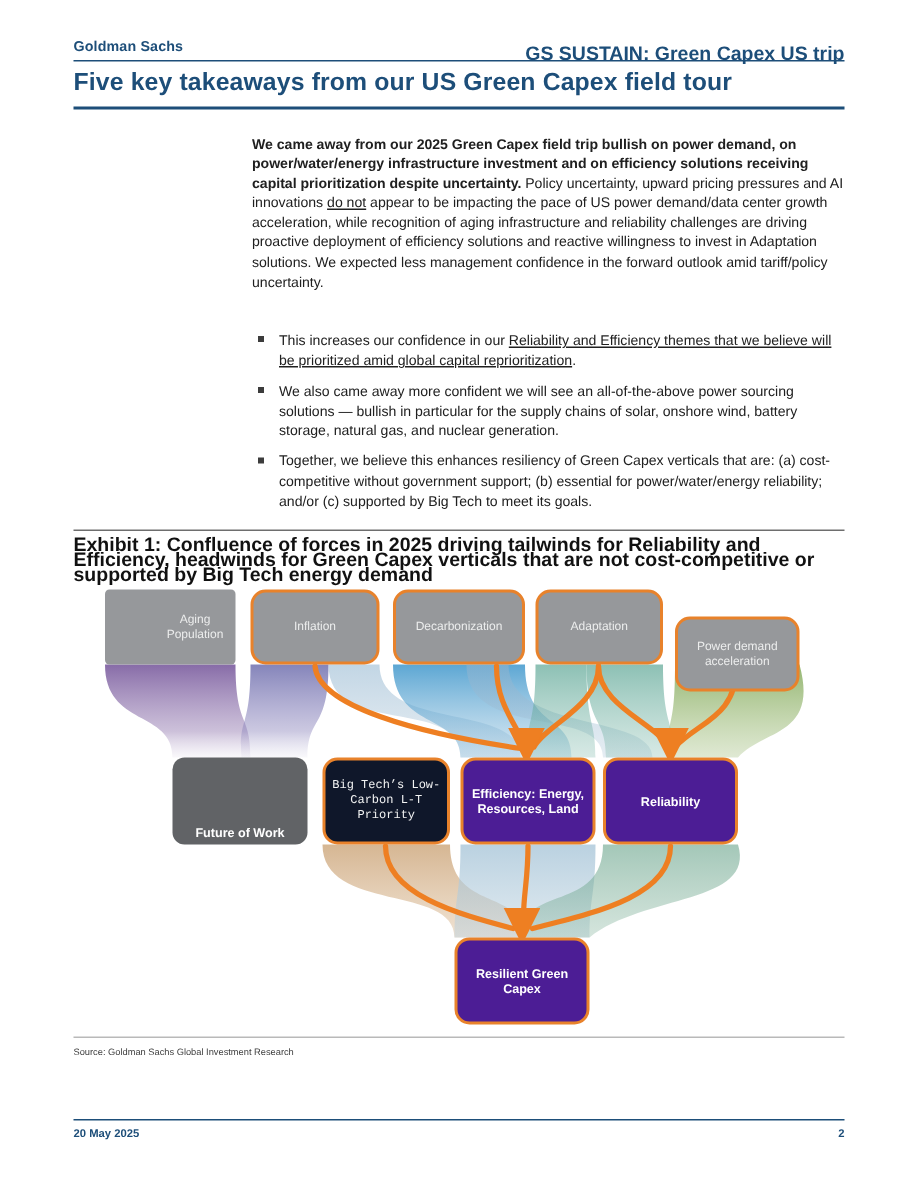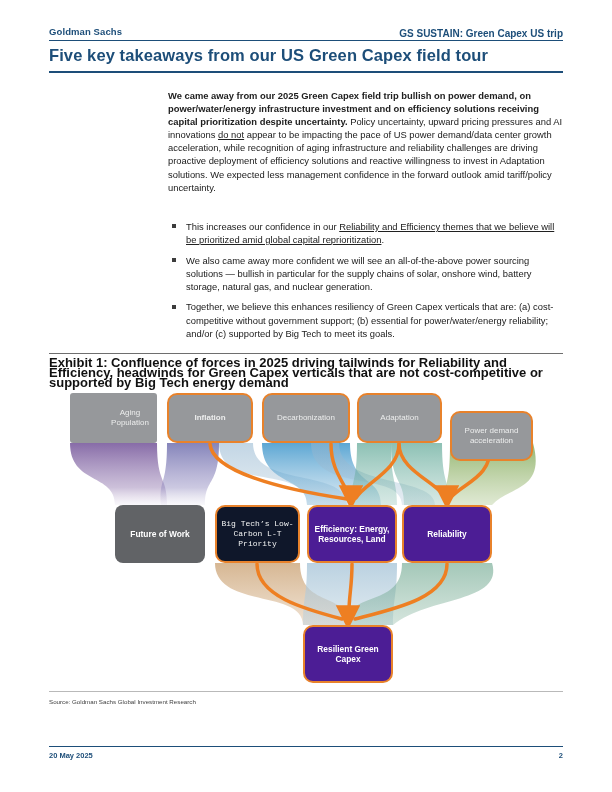--- a/index.html
+++ b/index.html
@@ -4,21 +4,21 @@
 <style>
   * { margin:0; padding:0; box-sizing:border-box; }
   html,body { background:#e8e8e8; }
   .page {
     position:relative; width:612px; height:792px; background:#ffffff;
     margin:0 auto; font-family:"Liberation Sans", sans-serif; color:#1f1f1f;
     overflow:hidden;
   }
   
   .brand { position:absolute; left:49px; top:26px; font-size:9.5px; font-weight:bold; color:#1d4e79; letter-spacing:.1px; }
-  .report-tag { position:absolute; right:49px; top:28px; font-size:10px; font-weight:bold; color:#1d4e79;margin-left:39px; }
+  .report-tag { position:absolute; right:49px; top:28px; font-size:13px; font-weight:bold; color:#1d4e79;margin-left:39px; }
   .rule-header { position:absolute; left:49px; top:40px; width:514px; height:1px; background:#1d4e79; }
   .page-title { position:absolute; left:49px; top:46px; width:514px; font-size:16.5px; font-weight:bold; color:#1d4e79; letter-spacing:.1px; }
   .rule-title { position:absolute; left:49px; top:71px; width:514px; height:2px; background:#1d4e79; }
   
   .summary { position:absolute; left:168px; top:89px; width:397px; font-size:9.4px; line-height:13.1px; color:#202020; }
   .summary b { font-weight:bold; }
   .u { text-decoration:underline; }
   .bullets { position:absolute; left:172px; top:220px; width:393px; }
   .bullet { position:relative; padding-left:14px; font-size:9.4px; line-height:13.1px; margin-bottom:7.5px; color:#202020; }
   .bullet .sq { position:absolute; left:0; top:4.2px; width:4px; height:4px; background:#3c3c3c; }
@@ -35,21 +35,21 @@
   
   .diagram { position:absolute; left:49px; top:391px; width:514px; height:300px; }
   .diagram svg { position:absolute; left:0; top:0; }
   .node {
     position:absolute; display:flex; align-items:center; justify-content:center;
     text-align:center; color:#eceded; font-size:8px; line-height:10px; padding:3px;
   }
   .n-top { background:#96989b; border:2.5px solid #e8822b; border-radius:10px; }
   .n-plain { background:#96989b; border:none; border-radius:3px;padding-left:36px; }
   .n-dark { background:#4c1d95; border:2.5px solid #e8822b; border-radius:10px; color:#fff; font-weight:bold; font-size:8.4px; }
-  .n-fow { background:#616366; border:none; border-radius:8px; color:#fff; font-weight:bold; font-size:8.4px; }
+  .n-fow { background:#616366; border:none; border-radius:8px; color:#fff; font-weight:bold; font-size:8.4px;align-items:flex-end; }
   .n-light { background:#0f172a; border:2.5px solid #e8822b; border-radius:10px; color:#f2f3f3;font-family:Liberation Mono, monospace; }
 </style>
 </head>
 <body>
 
 <div class="page">
 
   <div class="brand">Goldman Sachs</div>
   <div class="report-tag">GS SUSTAIN: Green Capex US trip</div>
   <div class="rule-header"></div>
@@ -144,21 +144,21 @@
         <path d="M208,173 C208,205 255,218 293,228"></path>
         <path d="M303,173 C303,195 300,205 300,220"></path>
         <path d="M398,173 C398,207 345,218 306,228"></path>
         <path d="M299,219 L299,230" marker-end="url(#arrowO)"></path>
       </g>
     </svg>
 
     <div class="node n-plain" style="left:21px; top:2px; width:87px; height:50px;">
         <span>Aging Population</span>
       </div>
-    <div class="node n-top" style="left:118px; top:2px; width:86px; height:50px;font-weight:bold;">
+    <div class="node n-top" style="left:118px; top:2px; width:86px; height:50px;">
         <span>Inflation</span>
       </div>
     <div class="node n-top" style="left:213px; top:2px; width:88px; height:50px;">
         <span>Decarbonization</span>
       </div>
     <div class="node n-top" style="left:308px; top:2px; width:85px; height:50px;">
         <span>Adaptation</span>
       </div>
     <div class="node n-top" style="left:401px; top:20px; width:83px; height:50px;">
         <span>Power demand acceleration</span>

